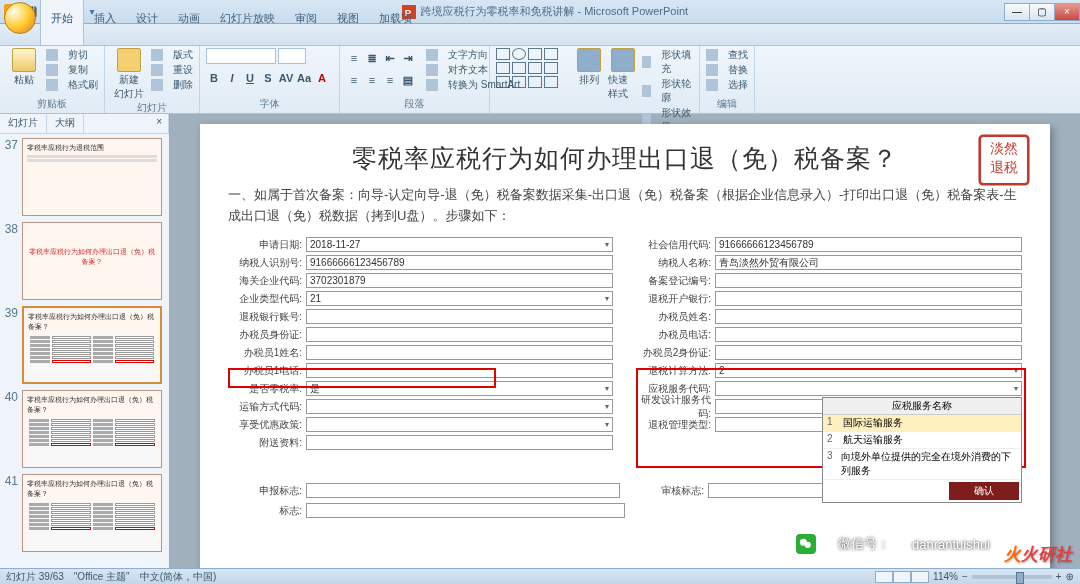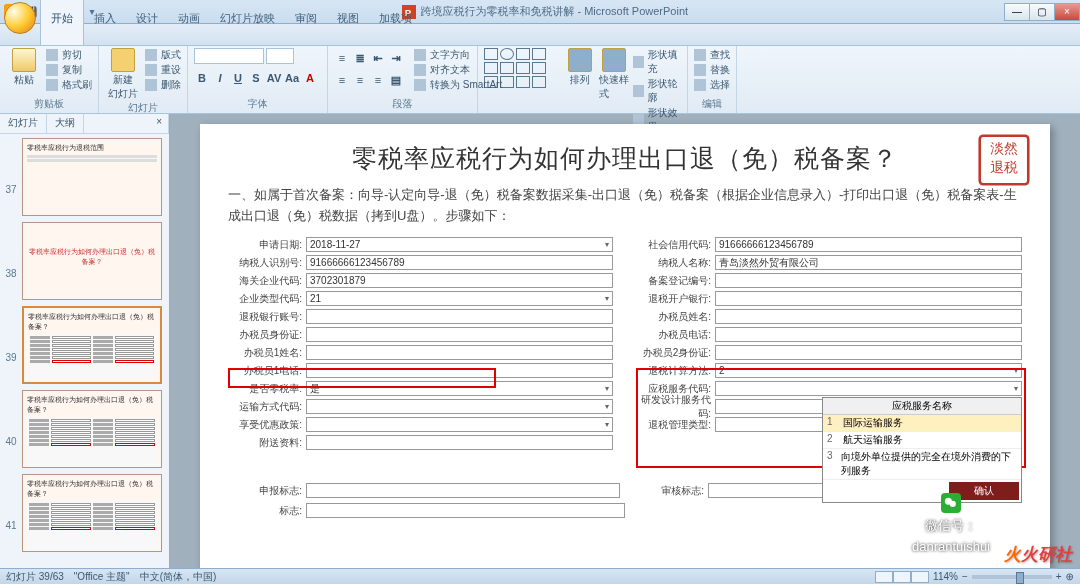--- a/index.html
+++ b/index.html
@@ -21,38 +21,38 @@
 .ribbon-tabs .tab.active { background: #eff5fb; border: 1px solid #a9c3da; border-bottom: none; border-radius: 3px 3px 0 0; color: #2b5278; }
 
 .ribbon { height: 68px; background: linear-gradient(#eff5fb,#e1ebf5); border-bottom: 1px solid #a9c3da; display: flex; font-size: 10px; }
 .rgroup { border-right: 1px solid #c3d6e8; padding: 2px 6px; display: flex; flex-direction: column; justify-content: space-between; }
 .rgroup .label { text-align: center; color: #5a788f; font-size: 10px; }
 .rgroup .items { display: flex; gap: 4px; align-items: flex-start; flex: 1; }
 .bigbtn { display: flex; flex-direction: column; align-items: center; width: 36px; gap: 1px; color: #3b5870; }
 .bigbtn .ic { width: 24px; height: 24px; background: #f4d070; border: 1px solid #c0a040; border-radius: 2px; }
 .bigbtn .ic.paste { background: linear-gradient(#fef7d0,#efc96a); }
 .smallcol { display: flex; flex-direction: column; gap: 1px; font-size: 10px; color: #3b5870; }
-.smallcol div { display: flex; align-items: center; gap: 4px; }
+.smallcol div { display: flex; align-items: center; gap: 10px; }
 .smallcol .sic { width: 12px; height: 12px; background: #b0c4d8; }
 .fontselect { display: flex; gap:2px; }
 .fontselect input { width:70px; height:16px; font-size:10px; border:1px solid #a9c3da; }
 .fontselect input.sz { width:28px; }
 .btnrow { display: flex; gap: 2px; margin-top: 2px; }
 .btnrow .tb { width: 16px; height: 16px; border: 1px solid transparent; display: flex; align-items: center; justify-content: center; color: #3b5870; font-size: 11px; font-weight: bold; }
 .shapes { display: flex; flex-wrap: wrap; width: 90px; gap: 2px; }
 .shapes div { width: 14px; height: 12px; border: 1px solid #5a788f; }
 
 .workspace { display: flex; height: 454px; background: #a0b0bd; }
 .thumbpanel { width: 170px; background: #eef4fa; border-right: 1px solid #8faecb; display: flex; flex-direction: column; }
 .thumbtabs { height: 20px; display: flex; font-size: 10px; border-bottom: 1px solid #c3d6e8; }
 .thumbtabs span { padding: 2px 8px; border-right: 1px solid #c3d6e8; color: #3b5870; }
 .thumbtabs .x { margin-left: auto; padding: 2px 6px; }
 .thumbs { flex: 1; overflow: hidden; padding: 4px; }
 .thumb { display: flex; gap: 4px; margin-bottom: 6px; }
-.thumb .num { font-size: 10px; color: #5a788f; width: 14px; text-align: center; margin-top: 46px; }
+.thumb .num { font-size: 12px; color: #5a788f; width: 14px; text-align: right; }
 .thumb .slide { width: 140px; height: 78px; background: #fff6f0; border: 1px solid #b69584; font-size: 6px; padding: 4px; overflow: hidden; position: relative; }
 .thumb.sel .slide { border: 2px solid #d68c3f; }
 .thumb .slide .tt { color: #333; font-size: 7px; margin-bottom: 2px; }
 .thumb .slide .line { height: 3px; background: #ddd; margin: 1px 0; }
 .thumb .slide .form-mini { height: 50px; background: #f8f8f8; display: flex; flex-direction: column; gap: 1px; padding: 2px; }
 .thumb .slide .frow { height: 3px; display: flex; gap: 2px; }
 .thumb .slide .frow .fl { width: 20px; background: #aaa; }
 .thumb .slide .frow .fi { flex: 1; background: #fff; border: 0.5px solid #999; }
 .thumb .slide .frow.hl .fi { border: 0.5px solid #d00; }
 
@@ -74,21 +74,21 @@
 .dropdown-pop .hdr { background: #f0f0f0; padding: 1px 4px; border-bottom: 1px solid #ccc; text-align: center; }
 .dropdown-pop .opt { display: flex; padding: 1px 4px; border-bottom: 1px solid #eee; }
 .dropdown-pop .opt .n { width: 16px; color: #666; }
 .dropdown-pop .opt.sel { background: #fff0c0; }
 .dropdown-pop .confirm { background: #7f1d1d; color: #fff; text-align: center; padding: 2px; margin-left: auto; width: 70px; font-size: 10px; }
 .dropdown-pop .cfwrap { display: flex; padding: 2px; }
 
 .lower-row { display: flex; gap: 10px; margin-top: 30px; }
 .lower-row .ffrow { flex: 1; }
 
-.wechat { position: absolute; right: 90px; bottom: 30px; display: flex; align-items: center; gap: 4px; color: #fff; text-shadow: 0 0 3px #000; font-size: 13px; z-index: 20; flex-direction: column; }
+.wechat { position: absolute; right: 90px; bottom: 30px; display: flex; align-items: center; gap: 22px; color: #fff; text-shadow: 0 0 3px #000; font-size: 13px; z-index: 20; }
 .wechat .wic { width: 20px; height: 20px; background: #2aae36; border-radius: 4px; display: flex; align-items: center; justify-content: center; }
 .huoyanshe { position: absolute; right: 8px; bottom: 18px; font-size: 17px; color: #e53e3e; font-weight: bold; font-style: italic; text-shadow: 1px 1px 2px rgba(0,0,0,0.3); z-index: 20; }
 .huoyanshe .fire { color: #ff6600; }
 
 .statusbar { height: 16px; background: linear-gradient(#d7e6f4,#c3d6e8); border-top: 1px solid #8faecb; display: flex; align-items: center; font-size: 10px; color: #3b5870; padding: 0 6px; gap: 10px; }
 .statusbar .zoom { margin-left: auto; display: flex; align-items: center; gap: 4px; }
 .statusbar .views { display: flex; gap: 0; }
 .statusbar .views div { width: 18px; height: 12px; border: 1px solid #8faecb; background: #eef4fa; }
 .statusbar .zslider { width: 80px; height: 4px; background: #b0c4d8; position: relative; }
 .statusbar .zslider::after { content:""; position:absolute; left: 55%; top: -3px; width: 6px; height: 10px; background: #8faecb; border: 1px solid #5a788f; }

